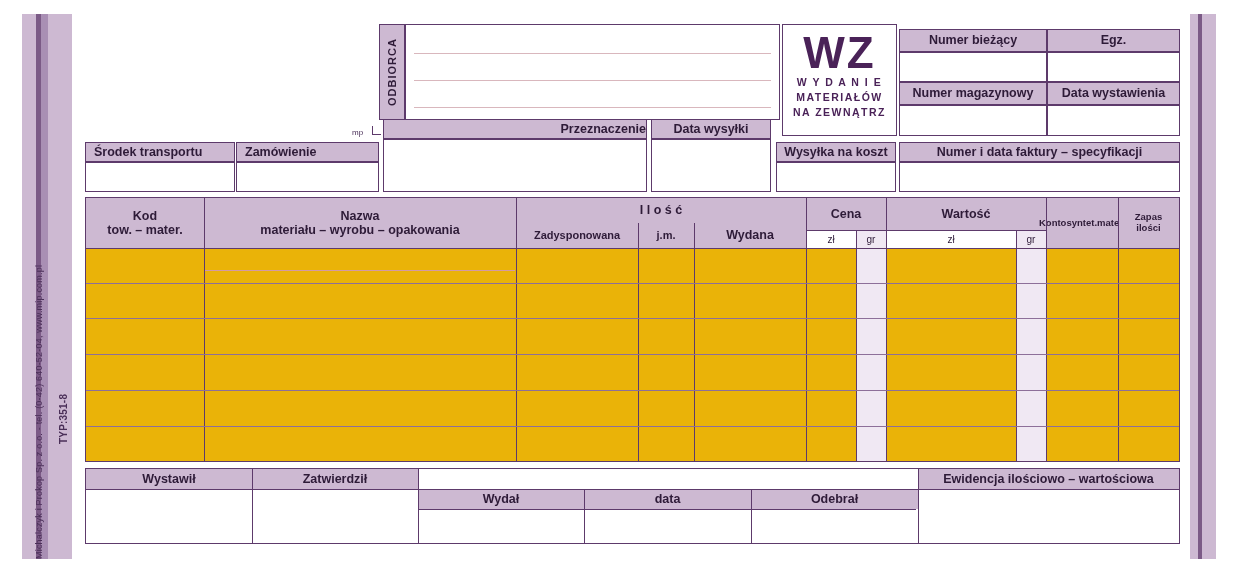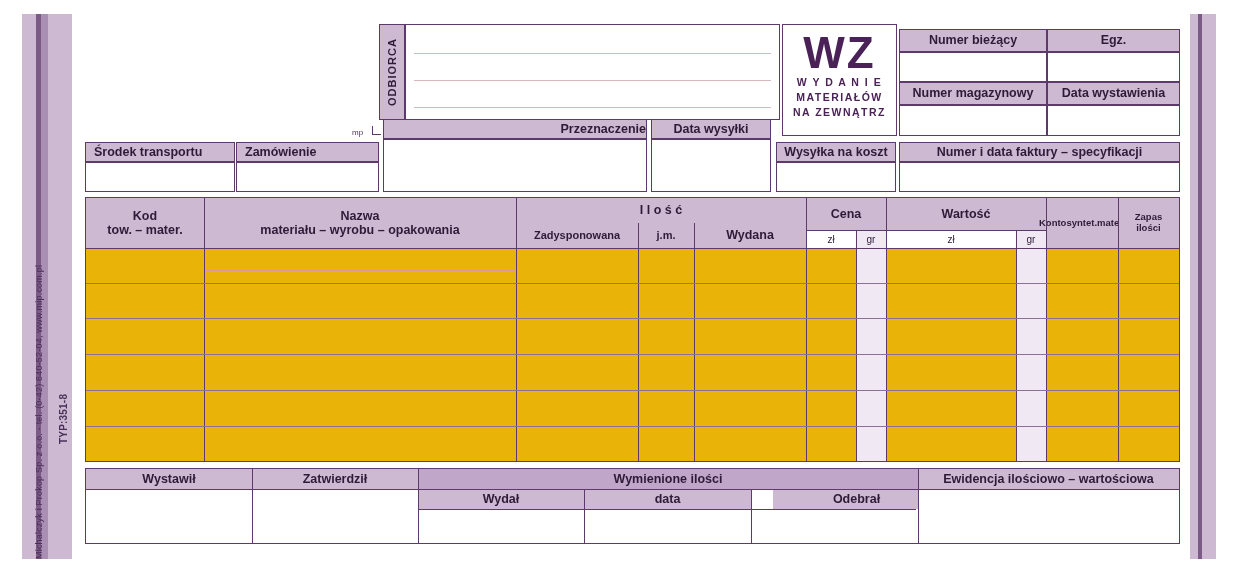--- a/index.html
+++ b/index.html
@@ -349,34 +349,31 @@
     <div style="position:absolute; left:119px; top:72px; width:310px; border-bottom:1px solid #d39aa4;"></div>
   </div>
 
   <div id="bottom-table">
     <div class="cellhdr" style="left:0; top:0; width:166px; height:20px;">
       <span>Wystawił</span>
     </div>
     <div class="cellhdr" style="left:166px; top:0; width:166px; height:20px;">
       <span>Zatwierdził</span>
     </div>
-    <div class="cellhdr" style="left:332px; top:0; width:500px; height:20px; background:#c0a6c8;">
-      <span>Wymienione ilości</span>
-    </div>
     <div class="cellhdr" style="left:332px; top:20px; width:166px; height:20px;">
       <span>Wydał</span>
     </div>
 
     <div class="cellhdr" style="left:832px; top:0; width:261px; height:20px;">
       <span>Ewidencja ilościowo – wartościowa</span>
     </div>
     <div class="cellhdr" style="left:498px; top:20px; width:167px; height:20px;">
       <span>data</span>
     </div>
-    <div class="cellhdr" style="left:665px; top:20px; width:167px; height:20px;margin-left:22px;">
+    <div class="cellhdr" style="left:665px; top:20px; width:167px; height:20px;">
       <span>Odebrał</span>
     </div>
 
     <div style="position:absolute; left:0; top:20px; width:166px; height:54px; background:#fff;"></div>
     <div style="position:absolute; left:166px; top:20px; width:166px; height:54px; background:#fff;"></div>
     <div style="position:absolute; left:332px; top:40px; width:166px; height:34px; background:#fff;"></div>
     <div style="position:absolute; left:498px; top:40px; width:167px; height:34px; background:#fff;"></div>
     <div style="position:absolute; left:665px; top:40px; width:167px; height:34px; background:#fff;"></div>
     <div style="position:absolute; left:832px; top:20px; width:261px; height:54px; background:#fff;"></div>
 

